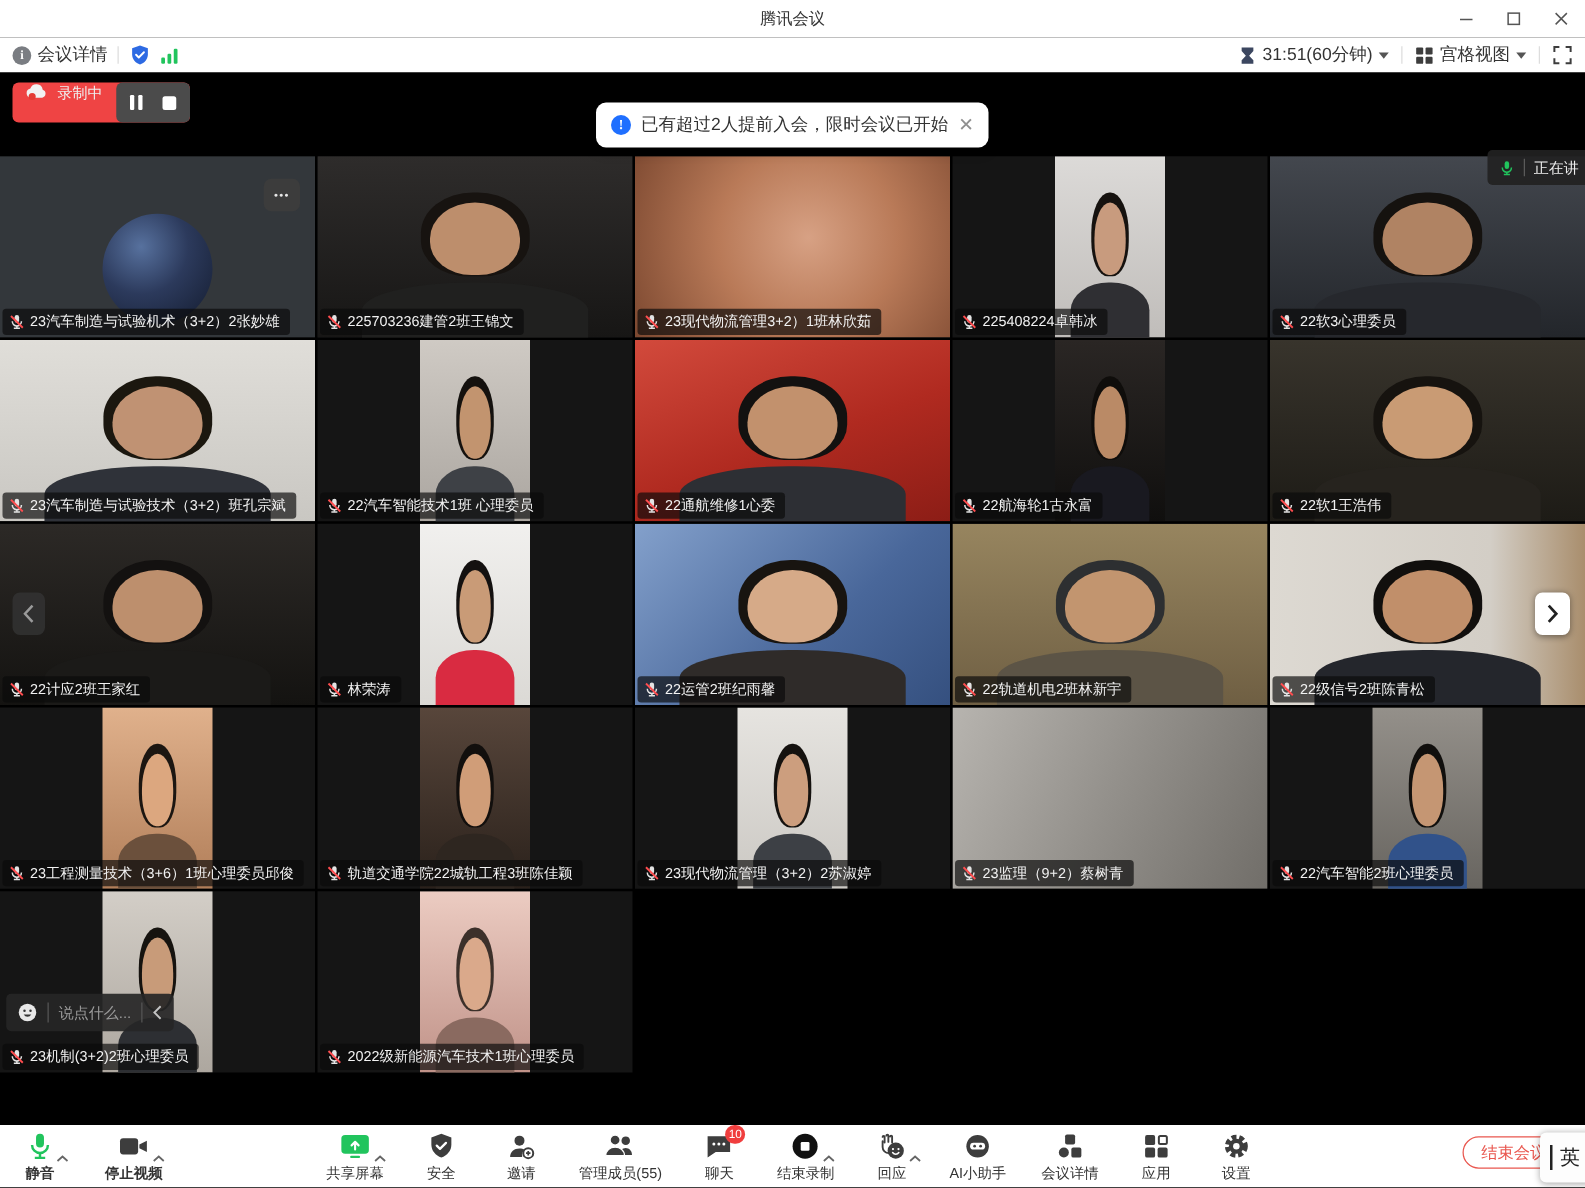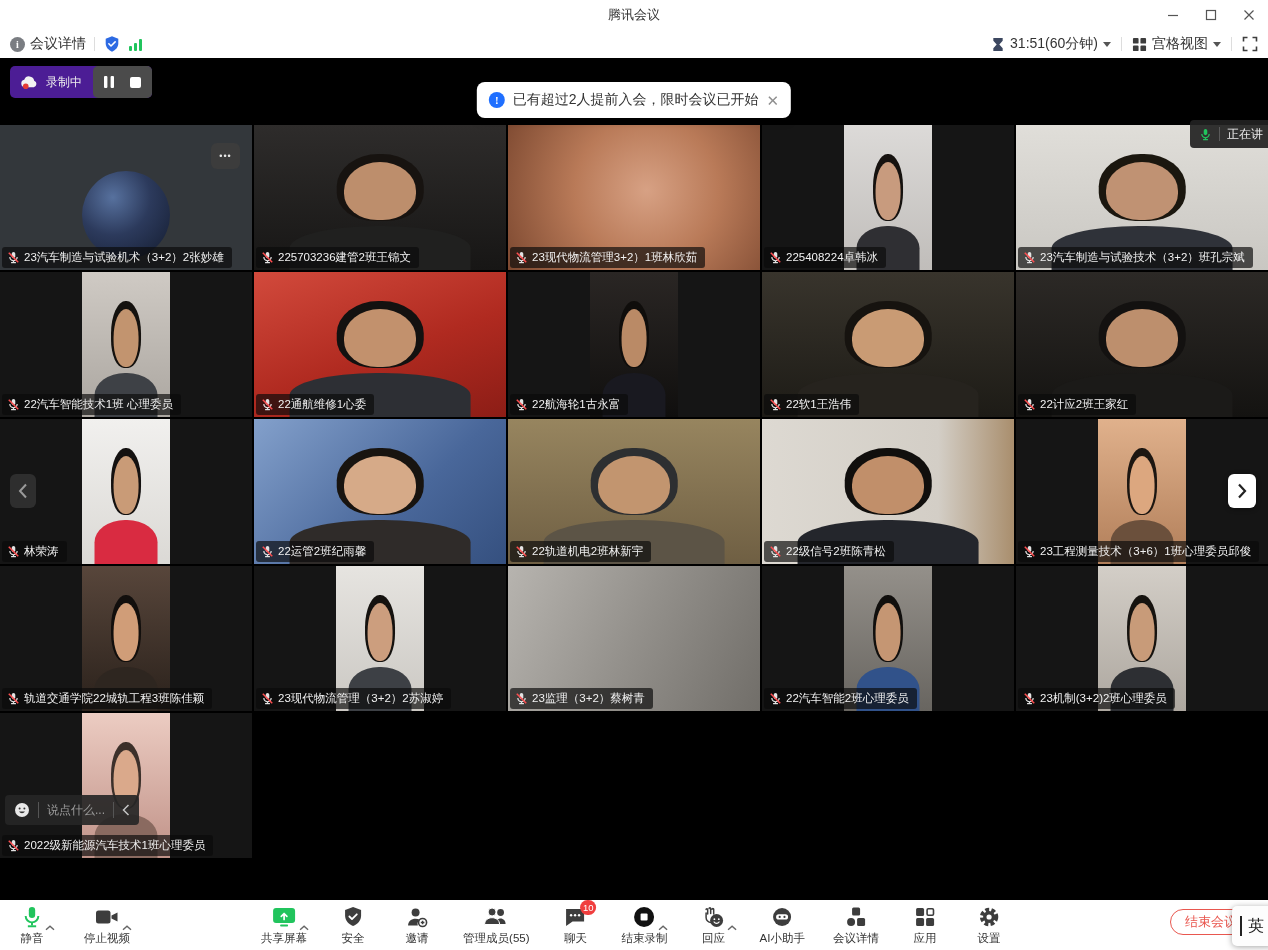--- a/index.html
+++ b/index.html
@@ -23,22 +23,22 @@
   .vdiv { width:1px; height:14px; background:#ddd; }
   .caret-down { width:0; height:0; border-left:4px solid transparent; border-right:4px solid transparent; border-top:5px solid #555; }
   .info-badge { width:15px; height:15px; border-radius:50%; background:#7a7d82; color:#fff; font-size:10px;
     font-weight:bold; display:flex; align-items:center; justify-content:center; font-family:"Liberation Serif",serif; }
   .sigbars { display:flex; align-items:flex-end; gap:2px; height:13px; }
   .sigbars i { display:block; width:3px; background:#21c45d; border-radius:1px; }
 
   
   .stage { position:absolute; top:58px; left:0; width:1268px; height:842px; background:#000; }
 
-  .rec-pill { position:absolute; top:66px; left:10px; height:32px; background:#4c1d95; border-radius:5px;
-    display:flex; align-items:center; padding:0 0 0 10px; gap:7px; z-index:30; }
+  .rec-pill { position:absolute; top:66px; left:10px; height:32px; background:#ef4444; border-radius:5px;
+    display:flex; align-items:flex-start; padding:0 0 0 10px; gap:7px; z-index:30; }
   .rec-pill .rlabel { color:#eee; font-size:12px; }
   .rec-btns { background:#4b4b4b; border-radius:5px; height:32px; display:flex; align-items:center; padding:0 10px; gap:14px; margin-left:4px; }
   .rec-btns .rbtn { cursor:pointer; display:flex; }
 
   .banner { position:absolute; top:82px; left:50%; transform:translateX(-50%); height:36px; background:#fff;
     border-radius:8px; box-shadow:0 2px 10px rgba(0,0,0,.35); display:flex; align-items:center; gap:8px;
     padding:0 12px; z-index:40; }
   .banner .btext { font-size:14px; color:#333; white-space:nowrap; }
   .binfo { width:16px; height:16px; border-radius:50%; background:#1f6fff; color:#fff; font-size:11px; font-weight:bold;
     display:flex; align-items:center; justify-content:center; font-family:"Liberation Serif",serif; }
@@ -72,21 +72,21 @@
     border-radius:4px 0 0 4px; display:flex; align-items:center; gap:7px; padding:0 0 0 9px; overflow:hidden; z-index:25; }
   .speaking .stext { color:#eee; font-size:12px; white-space:nowrap; }
   .speaking .cdiv { width:1px; height:14px; background:#5a5a5a; flex:0 0 auto; }
   .page-arrow { position:absolute; top:474px; width:26px; height:34px; display:flex; align-items:center; justify-content:center;
     cursor:pointer; z-index:25; }
   .page-arrow.left { left:10px; background:rgba(50,50,50,.85); border-radius:6px; }
   .page-arrow.right { right:12px; background:#fff; border-radius:6px; box-shadow:0 1px 5px rgba(0,0,0,.4); width:28px; height:34px; }
 
   
   .toolbar { position:absolute; top:900px; left:0; width:1268px; height:50px; background:#fff; display:flex; align-items:center; }
-  .tgroup-left { display:flex; gap:34px; margin-left:14px; }
+  .tgroup-left { display:flex; gap:34px; margin-left:14px;font-weight:bold; }
   .tgroup-center { position:absolute; left:50%; transform:translateX(-50%); display:flex; gap:28px; align-items:flex-start; }
   .titem { position:relative; display:flex; flex-direction:column; align-items:center; gap:2px; cursor:pointer; min-width:36px; }
   .titem .tlabel { font-size:11.5px; color:#333; white-space:nowrap; }
   .titem .ticon { height:24px; display:flex; align-items:center; justify-content:center; position:relative; }
   .caret-up { position:absolute; right:-13px; top:12px; }
   .badge { position:absolute; top:-5px; right:-10px; min-width:16px; height:15px; border-radius:8px; background:#f03e3e;
     color:#fff; font-size:9.5px; display:flex; align-items:center; justify-content:center; padding:0 3px; }
   .end-btn { position:absolute; right:16px; top:9px; height:26px; padding:0 14px; border:1px solid #e9574f; color:#e9574f;
     background:#fff; border-radius:15px; font-size:13px; display:flex; align-items:center; cursor:pointer; }
   .ime-box { position:absolute; right:-6px; top:6px; width:42px; height:40px; background:#fdfdfd; border-radius:5px;
@@ -252,20 +252,39 @@
           <rect x="5.8" y="1.2" width="4.4" height="7.6" rx="2.2" fill="#e3e3e3"></rect>
           <path d="M3.5 7.5a4.5 4.5 0 0 0 9 0" fill="none" stroke="#e3e3e3" stroke-width="1.5"></path>
           <line x1="8" y1="12" x2="8" y2="14" stroke="#e3e3e3" stroke-width="1.5"></line>
           <line x1="5" y1="14.3" x2="11" y2="14.3" stroke="#e3e3e3" stroke-width="1.5"></line>
           <line x1="2.2" y1="2.2" x2="13.8" y2="13.8" stroke="#ff4d4f" stroke-width="1.8"></line>
         </svg>
         <span class="nm">225408224卓韩冰</span>
       </div>
     </div>
     <div class="tile">
+      <div class="vid " style="background: linear-gradient(rgb(67, 71, 78) 0%, rgb(35, 38, 43) 100%);">
+        <div class="figure">
+          <div class="hair" style="background:#15120f"></div>
+          <div class="head" style="background:#b08363"></div>
+          <div class="torso" style="background:#26282d"></div>
+        </div>
+      </div>
+      <div class="name-label">
+        <svg class="mi" viewBox="0 0 16 16">
+          <rect x="5.8" y="1.2" width="4.4" height="7.6" rx="2.2" fill="#e3e3e3"></rect>
+          <path d="M3.5 7.5a4.5 4.5 0 0 0 9 0" fill="none" stroke="#e3e3e3" stroke-width="1.5"></path>
+          <line x1="8" y1="12" x2="8" y2="14" stroke="#e3e3e3" stroke-width="1.5"></line>
+          <line x1="5" y1="14.3" x2="11" y2="14.3" stroke="#e3e3e3" stroke-width="1.5"></line>
+          <line x1="2.2" y1="2.2" x2="13.8" y2="13.8" stroke="#ff4d4f" stroke-width="1.8"></line>
+        </svg>
+        <span class="nm">22软3心理委员</span>
+      </div>
+    </div>
+    <div class="tile">
       <div class="vid " style="background: linear-gradient(rgb(224, 222, 217) 0%, rgb(201, 199, 194) 100%);">
         <div class="figure">
           <div class="hair" style="background:#1b170f"></div>
           <div class="head" style="background:#c09273"></div>
           <div class="torso" style="background:#2f3239"></div>
         </div>
       </div>
       <div class="name-label">
         <svg class="mi" viewBox="0 0 16 16">
           <rect x="5.8" y="1.2" width="4.4" height="7.6" rx="2.2" fill="#e3e3e3"></rect>
@@ -508,21 +527,21 @@
     <div class="tile">
       <div class="vid " style="background: linear-gradient(115deg, rgb(183, 180, 175) 0%, rgb(147, 144, 139) 50%, rgb(113, 110, 105) 100%);"></div>
       <div class="name-label">
         <svg class="mi" viewBox="0 0 16 16">
           <rect x="5.8" y="1.2" width="4.4" height="7.6" rx="2.2" fill="#e3e3e3"></rect>
           <path d="M3.5 7.5a4.5 4.5 0 0 0 9 0" fill="none" stroke="#e3e3e3" stroke-width="1.5"></path>
           <line x1="8" y1="12" x2="8" y2="14" stroke="#e3e3e3" stroke-width="1.5"></line>
           <line x1="5" y1="14.3" x2="11" y2="14.3" stroke="#e3e3e3" stroke-width="1.5"></line>
           <line x1="2.2" y1="2.2" x2="13.8" y2="13.8" stroke="#ff4d4f" stroke-width="1.8"></line>
         </svg>
-        <span class="nm">23监理（3+2）蔡树青</span>
+        <span class="nm">23监理（9+2）蔡树青</span>
       </div>
     </div>
     <div class="tile">
       <div class="vid portrait" style="background: linear-gradient(rgb(148, 144, 138) 0%, rgb(104, 101, 96) 100%);">
         <div class="figure">
           <div class="hair" style="background:#110f0d"></div>
           <div class="head" style="background:#c59673"></div>
           <div class="torso" style="background:#31528a"></div>
         </div>
       </div>

